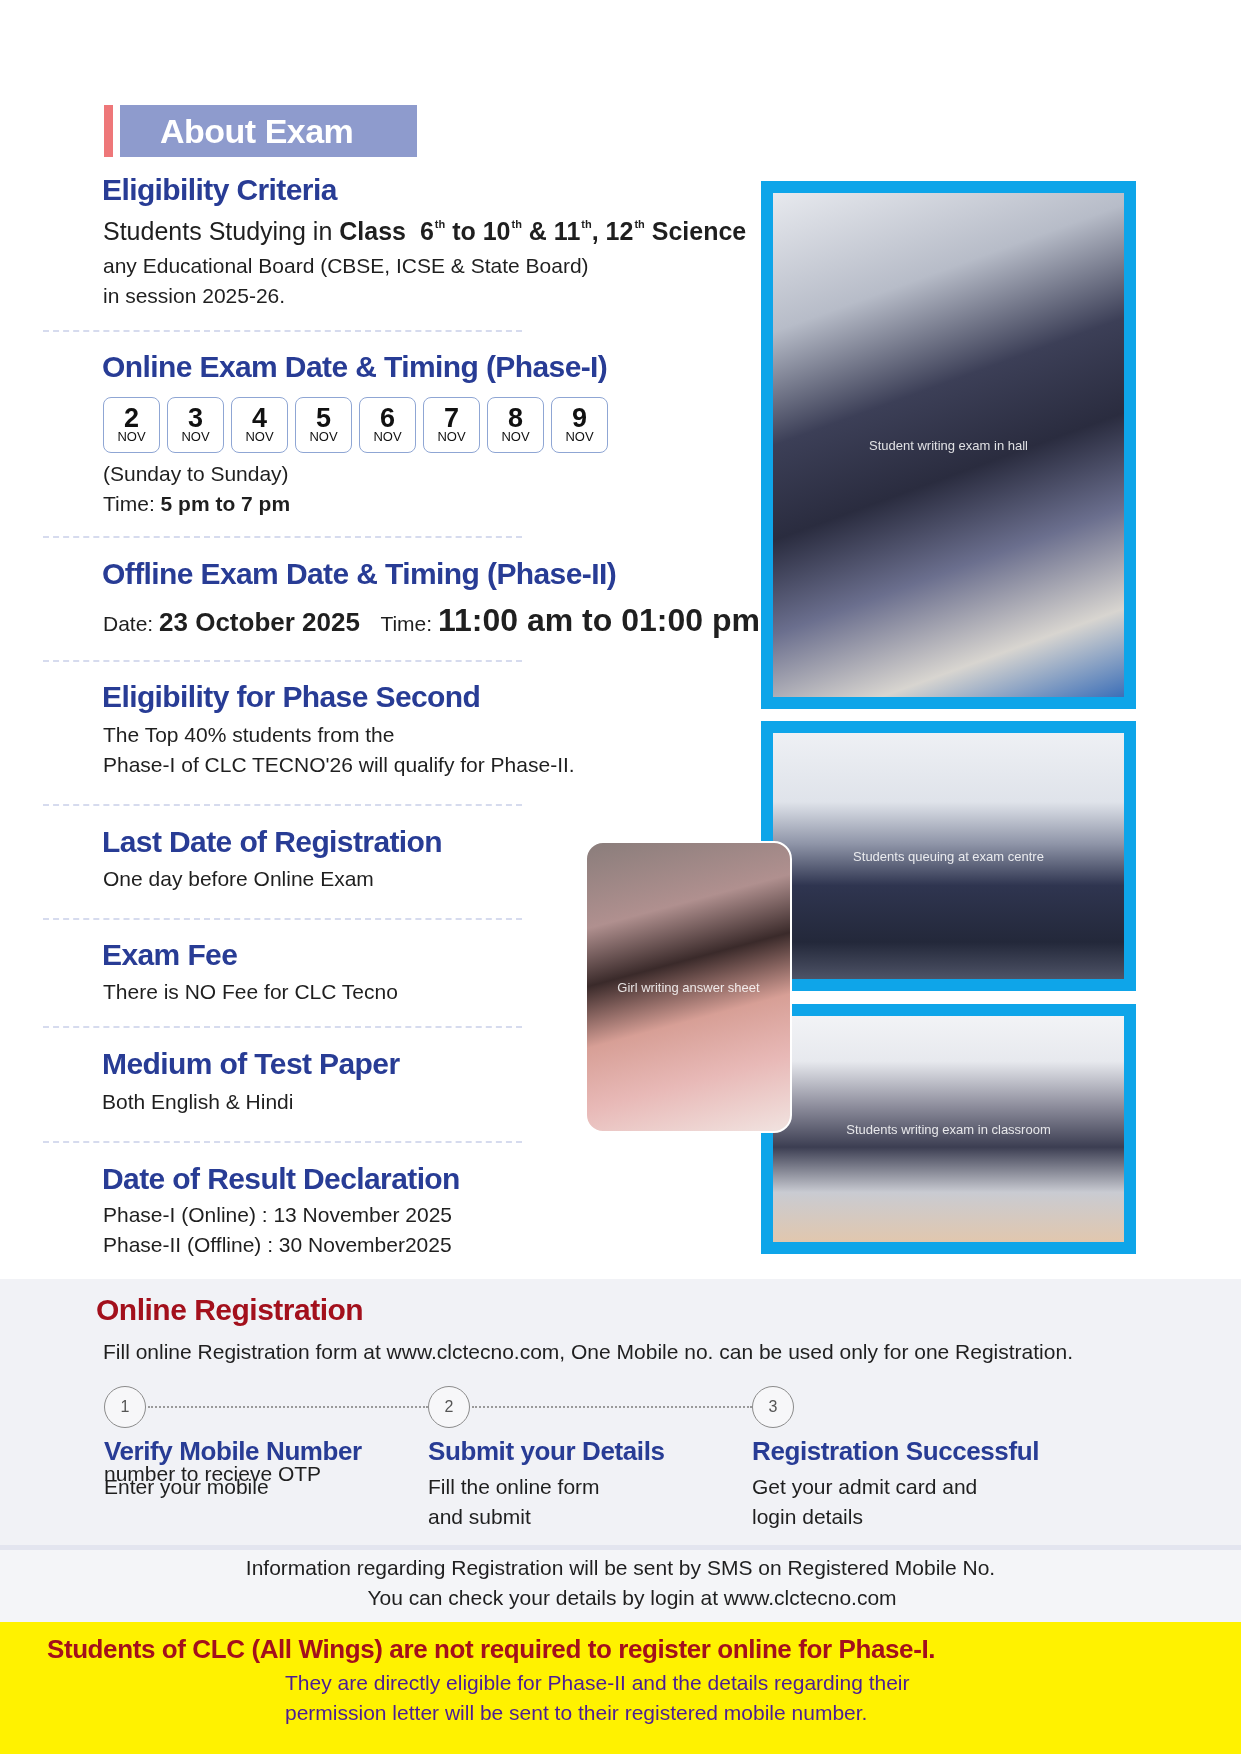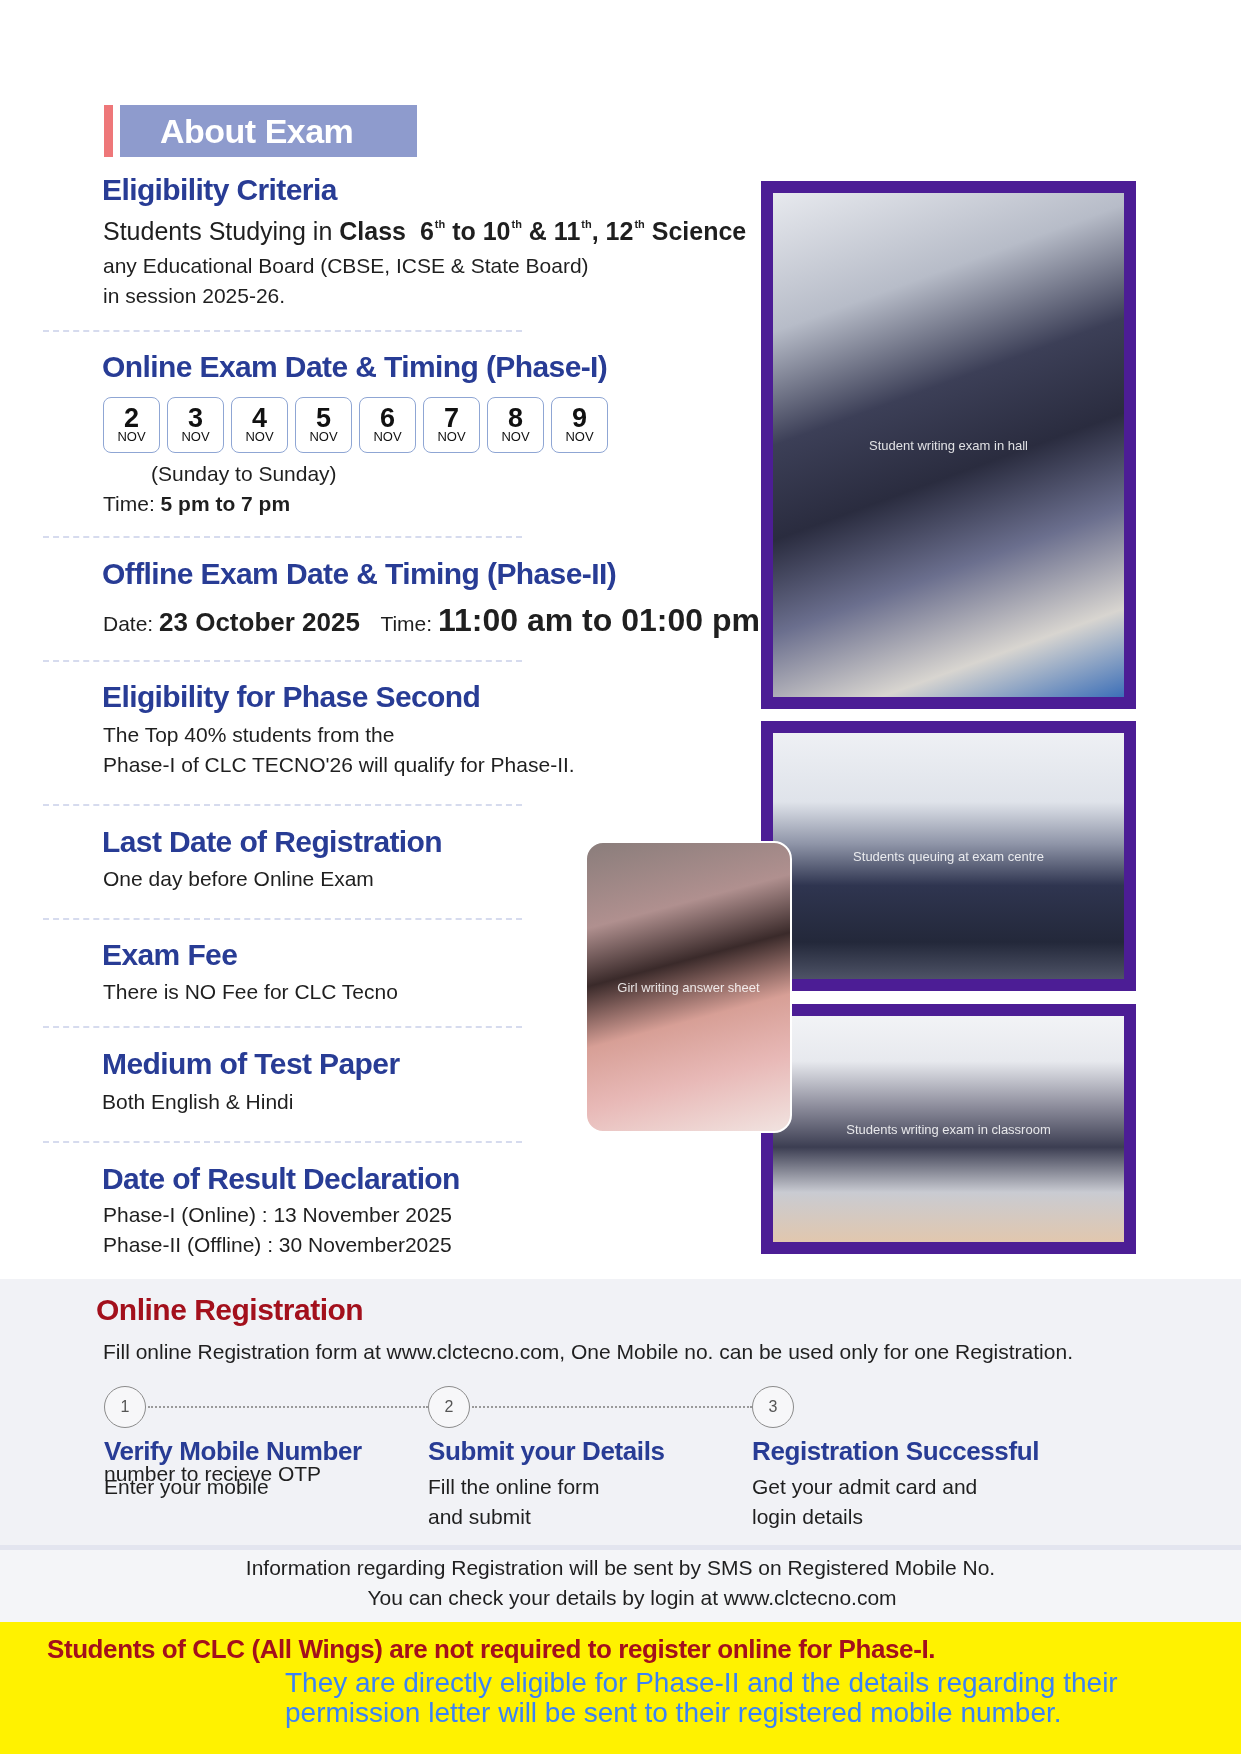--- a/index.html
+++ b/index.html
@@ -22,21 +22,21 @@
   .divider { left: 43px; width: 479px; height: 0; border-top: 2px dashed #d6dbee; }
 
   
   .chips { left: 103px; top: 397px; display: flex; gap: 7px; }
   .chip { width: 57px; height: 56px; border: 1.5px solid #8fa6d4; border-radius: 8px; background: #fff;
           display: flex; flex-direction: column; align-items: center; justify-content: center; }
   .chip .d { font-size: 27px; font-weight: bold; line-height: 24px; color: #111; }
   .chip .m { font-size: 13px; font-weight: normal; line-height: 14px; color: #111; }
 
   
-  .photo-frame { background: #4c1d95; }
+  .photo-frame { background: #0ea5e9; }
   .photo { position: absolute; overflow: hidden; }
   .ph1 { background: linear-gradient(160deg, #e7e9ee 0%, #b7bcc8 22%, #3c3f57 40%, #2a2c3f 55%, #6b6f8e 70%, #d8d5d0 86%, #3c6fb8 100%); }
   .ph2 { background: linear-gradient(180deg, #eef0f4 0%, #dfe3ea 28%, #8f95a8 45%, #2f3550 62%, #23283a 85%, #4e5366 100%); }
   .ph3 { background: linear-gradient(180deg, #f2f3f6 0%, #e7e9ee 20%, #8d8d9c 40%, #3c3e52 58%, #c9cbd2 78%, #e1c7ae 100%); }
   .ph4 { background: linear-gradient(165deg, #8a7d7b 0%, #b0908f 25%, #3a2a2a 42%, #d79f96 60%, #e8b9b7 78%, #f1e3e0 100%);
          border-radius: 18px; border: 2px solid #fff; }
   .ph-label { position: absolute; left: 50%; top: 50%; transform: translate(-50%,-50%); font-size: 13px; color: rgba(255,255,255,0.85); white-space: nowrap; }
 
   
   .reg-band { left: 0; top: 1279px; width: 1241px; height: 266px; background: #f1f2f6; }
@@ -44,21 +44,21 @@
   .step-circle { width: 42px; height: 42px; border: 1.5px solid #8b8b8b; border-radius: 50%; background: #f7f7f9;
                  font-size: 16px; color: #555; display: flex; align-items: center; justify-content: center; }
   .step-line { height: 0; border-top: 2px dotted #9a9a9a; }
   .step-title { color: #283c95; font-weight: bold; font-size: 26px; letter-spacing: -0.4px; white-space: nowrap; }
   .sep-band { left: 0; top: 1545px; width: 1241px; height: 5px; background: #e3e5ef; }
   .info-band { left: 0; top: 1550px; width: 1241px; height: 72px; background: #f4f5f8; }
   .info-line { width: 1241px; text-align: center; font-size: 21px; color: #1f1f1f; }
 
   .yellow { left: 0; top: 1622px; width: 1241px; height: 132px; background: #fff200; }
   .y-title { width: 982px; text-align: center; color: #a3101c; font-weight: bold; font-size: 26px; letter-spacing: -0.4px; }
-  .y-line { left: 285px; font-size: 28px; color: #3b82f6; white-space: nowrap; }
+  .y-line { left: 285px; font-size: 21px; color: #4c1d95; white-space: nowrap; }
 </style>
 </head>
 <body>
 
 <div class="abs hdr-accent"></div>
 <div class="abs hdr-box">About Exam</div>
 
 <div class="abs sec-title" style="left:102px;top:173px;">Eligibility Criteria</div>
 <div class="abs body-lg" style="left:103px;top:217px;">
   <span>Students Studying in </span><b>Class</b>&nbsp;
@@ -96,21 +96,21 @@
     </div>
   <div class="chip">
       <span class="d">8</span>
       <span class="m">NOV</span>
     </div>
   <div class="chip">
       <span class="d">9</span>
       <span class="m">NOV</span>
     </div>
 </div>
-<div class="abs body-txt" style="left:103px;top:459px;margin-left:48px;">(Sunday to Sunday)</div>
+<div class="abs body-txt" style="left:103px;top:459px;">(Sunday to Sunday)</div>
 <div class="abs body-txt" style="left:103px;top:489px;"><span>Time: </span><b>5 pm to 7 pm</b></div>
 <div class="abs divider" style="top:536px;"></div>
 
 <div class="abs sec-title" style="left:102px;top:557px;">Offline Exam Date &amp; Timing (Phase-II)</div>
 <div class="abs" style="left:103px;top:602px;white-space:nowrap;">
   <span class="body-txt">Date: </span><b style="font-size:26px;">23 October 2025</b>
   <span class="body-txt" style="margin-left:16px;">Time: </span><b style="font-size:32px;">11:00 am to 01:00 pm</b>
 </div>
 <div class="abs divider" style="top:660px;"></div>
 

